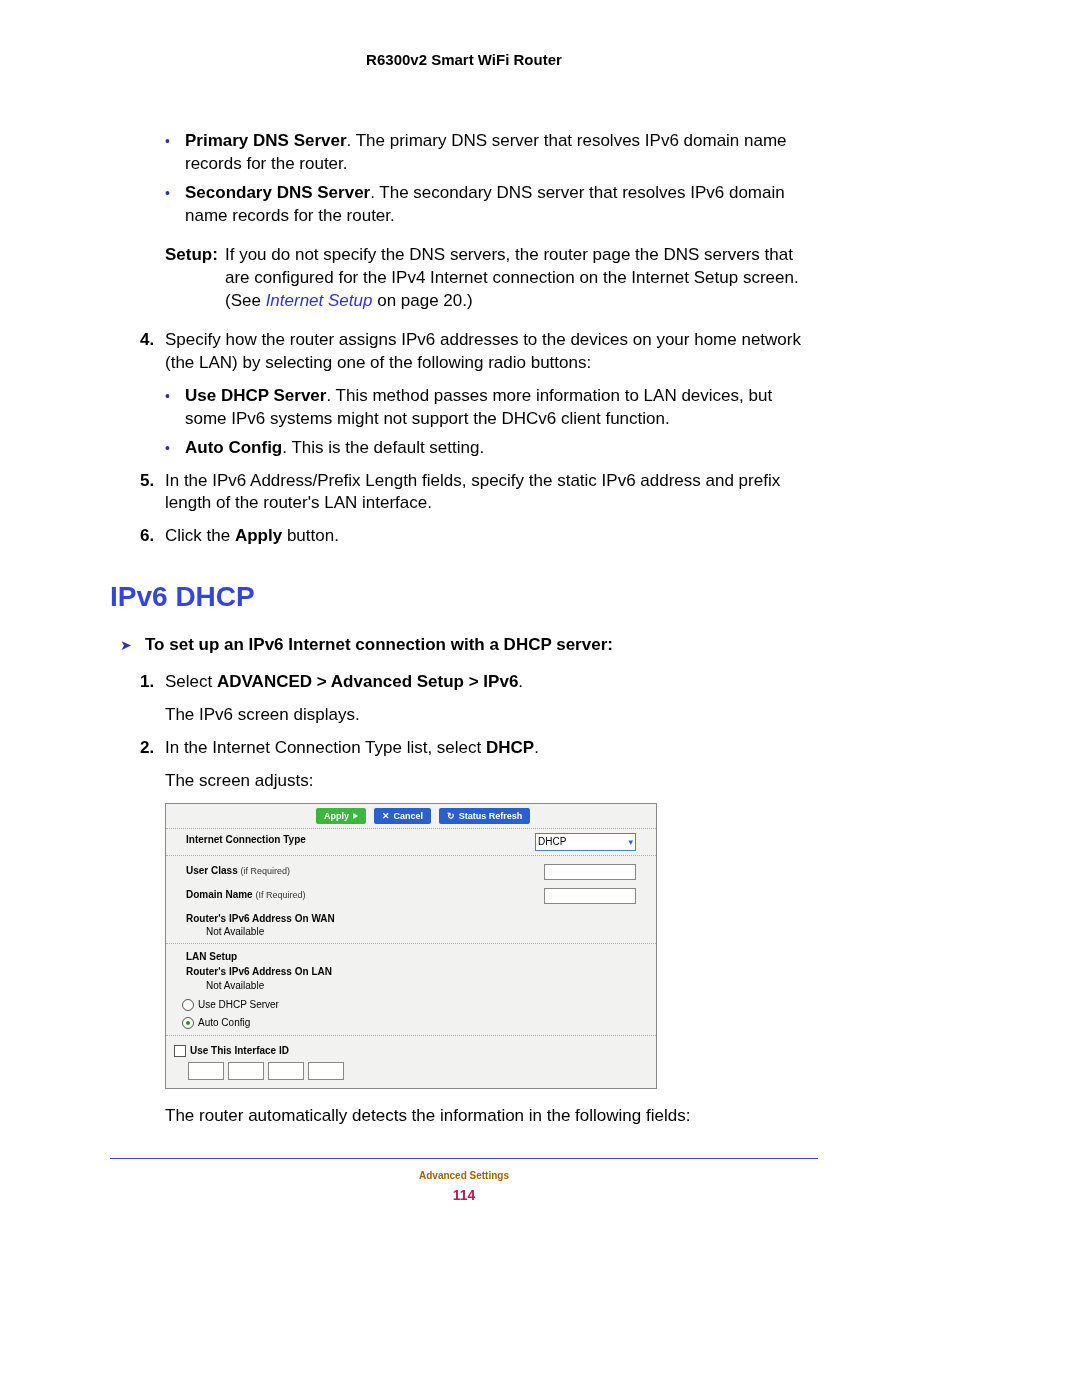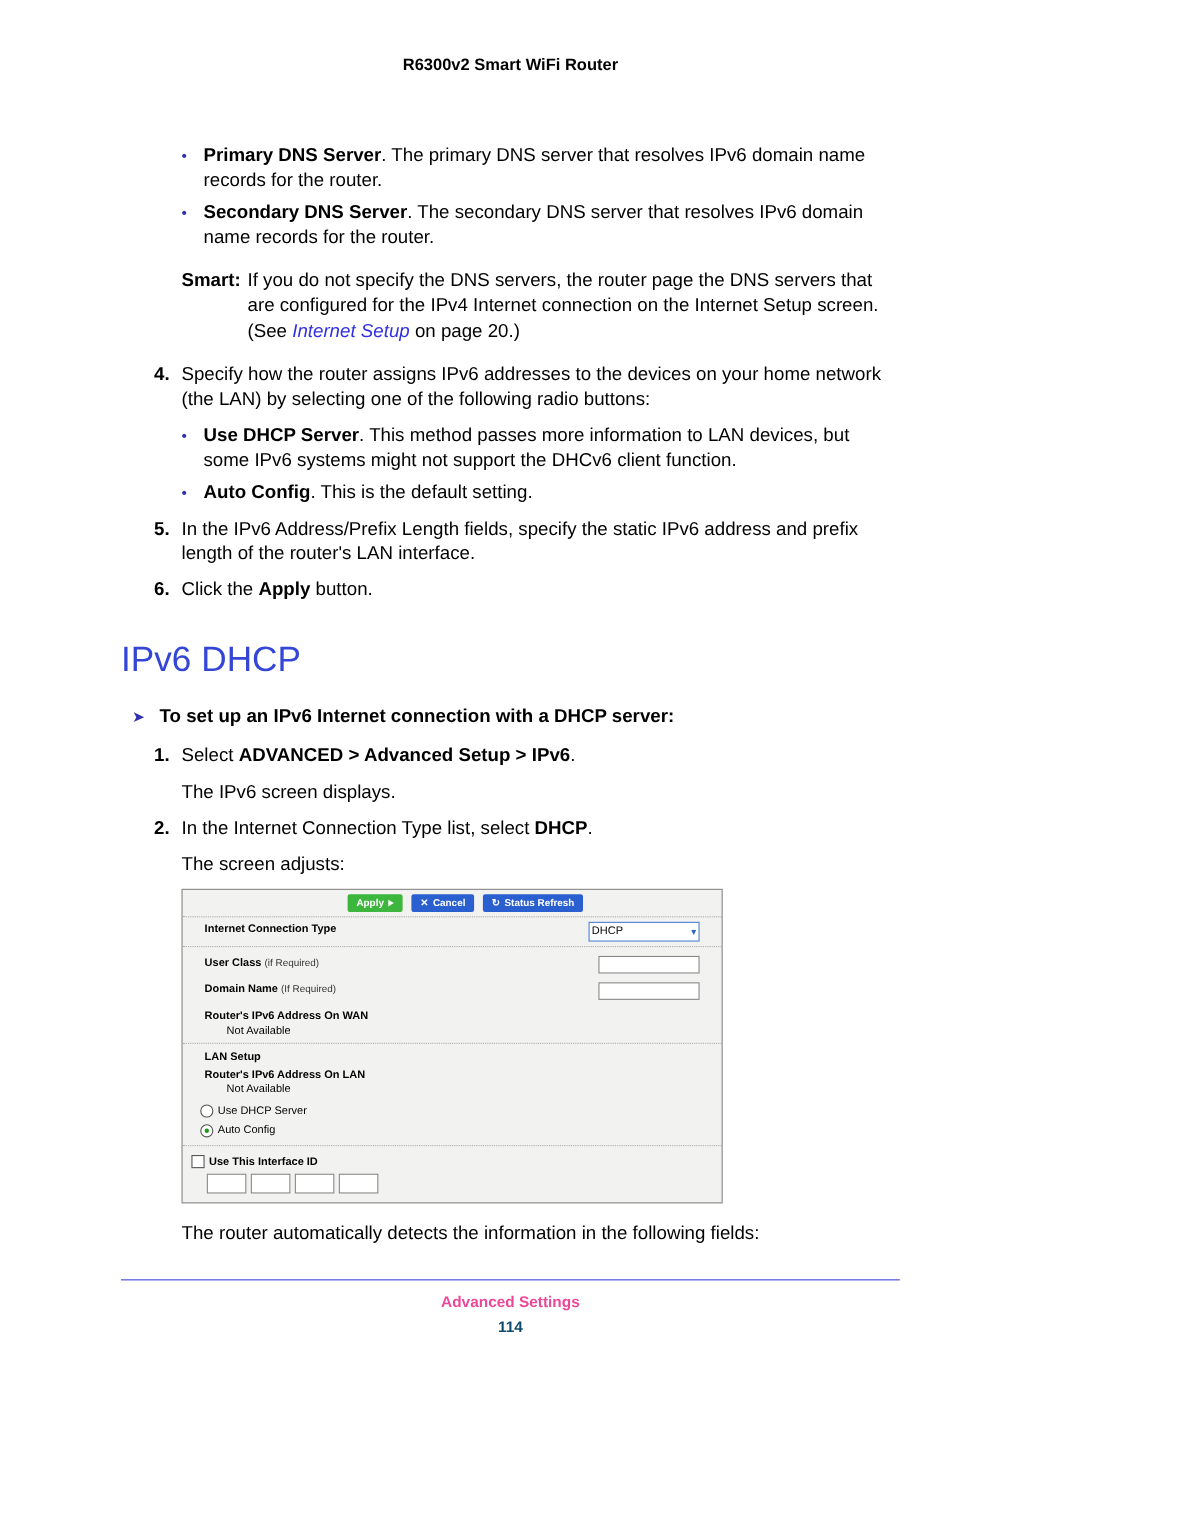--- a/index.html
+++ b/index.html
@@ -51,22 +51,22 @@
   .num-row {
     display: flex;
     margin: 10px 0;
     padding-left: 30px;
   }
   .num-label { font-weight: bold; width: 25px; flex: none; }
   .num-text { flex: 1; }
   .indent-after-num { padding-left: 55px; margin: 6px 0; }
   .h2 {
     color: #3446d6;
-    font-weight: normal;
-    font-size: 32px;
+    font-weight: bold;
+    font-size: 28px;
     margin: 30px 0 18px 0;
   }
   .proc-row {
     display: flex;
     margin: 10px 0 14px 0;
     padding-left: 10px;
   }
   .proc-arrow {
     color: #3030b0; font-size: 14px; width: 25px; flex: none; line-height: 22px;
   }
@@ -138,23 +138,23 @@
   }
   .iface-boxes span {
     width:34px;height:16px;border:1px solid #888;background:#fff;display:inline-block;
   }
 
   .footer-line {
     border: none; border-top: 1px solid #4040e0;
     margin: 30px 0 10px 0;
   }
   .footer {
-    text-align: center; color: #ec4899; font-weight: bold; font-size: 14px;
-  }
-  .footer-page { text-align:center; color:#0c4a6e; font-weight:bold; font-size:14px; margin-top:4px;}
+    text-align: center; color: #a16207; font-weight: bold; font-size: 10px;
+  }
+  .footer-page { text-align:center; color:#be185d; font-weight:bold; font-size:14px; margin-top:4px;}
 </style>
 </head>
 <body>
 
 <div class="page">
 
   <div class="doc-title">R6300v2 Smart WiFi Router</div>
 
   <div class="bullet-row">
     <span class="bullet-dot">•</span>
@@ -163,21 +163,21 @@
     </span>
   </div>
   <div class="bullet-row">
     <span class="bullet-dot">•</span>
     <span class="bullet-text">
       <b>Secondary DNS Server</b><span>. The secondary DNS server that resolves IPv6 domain name records for the router.</span>
     </span>
   </div>
 
   <div class="note-row">
-    <span class="note-label">Smart:</span>
+    <span class="note-label">Setup:</span>
     <span class="note-text">
       <span>If you do not specify the DNS servers, the router page the DNS servers that are configured for the IPv4 Internet connection on the Internet Setup screen. (See </span><span class="link-italic">Internet Setup</span><span> on page 20.)</span>
     </span>
   </div>
 
   <div class="num-row">
     <span class="num-label">4.</span>
     <span class="num-text">Specify how the router assigns IPv6 addresses to the devices on your home network (the LAN) by selecting one of the following radio buttons:</span>
   </div>
   <div class="bullet-row">

